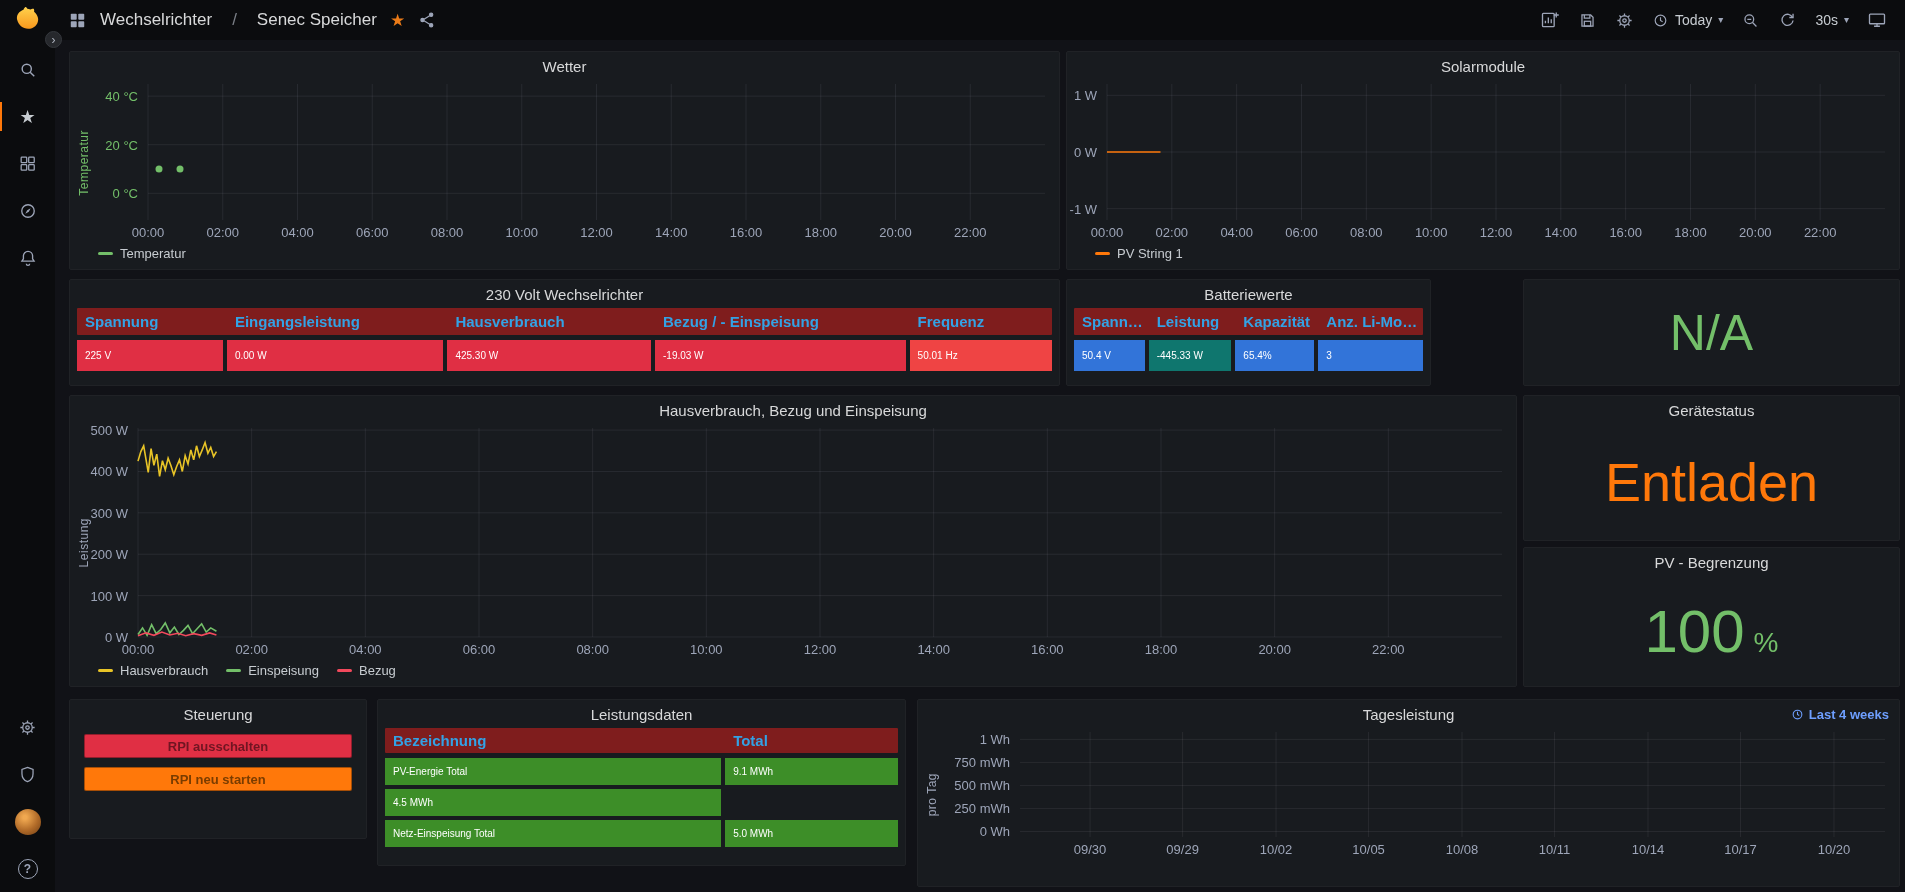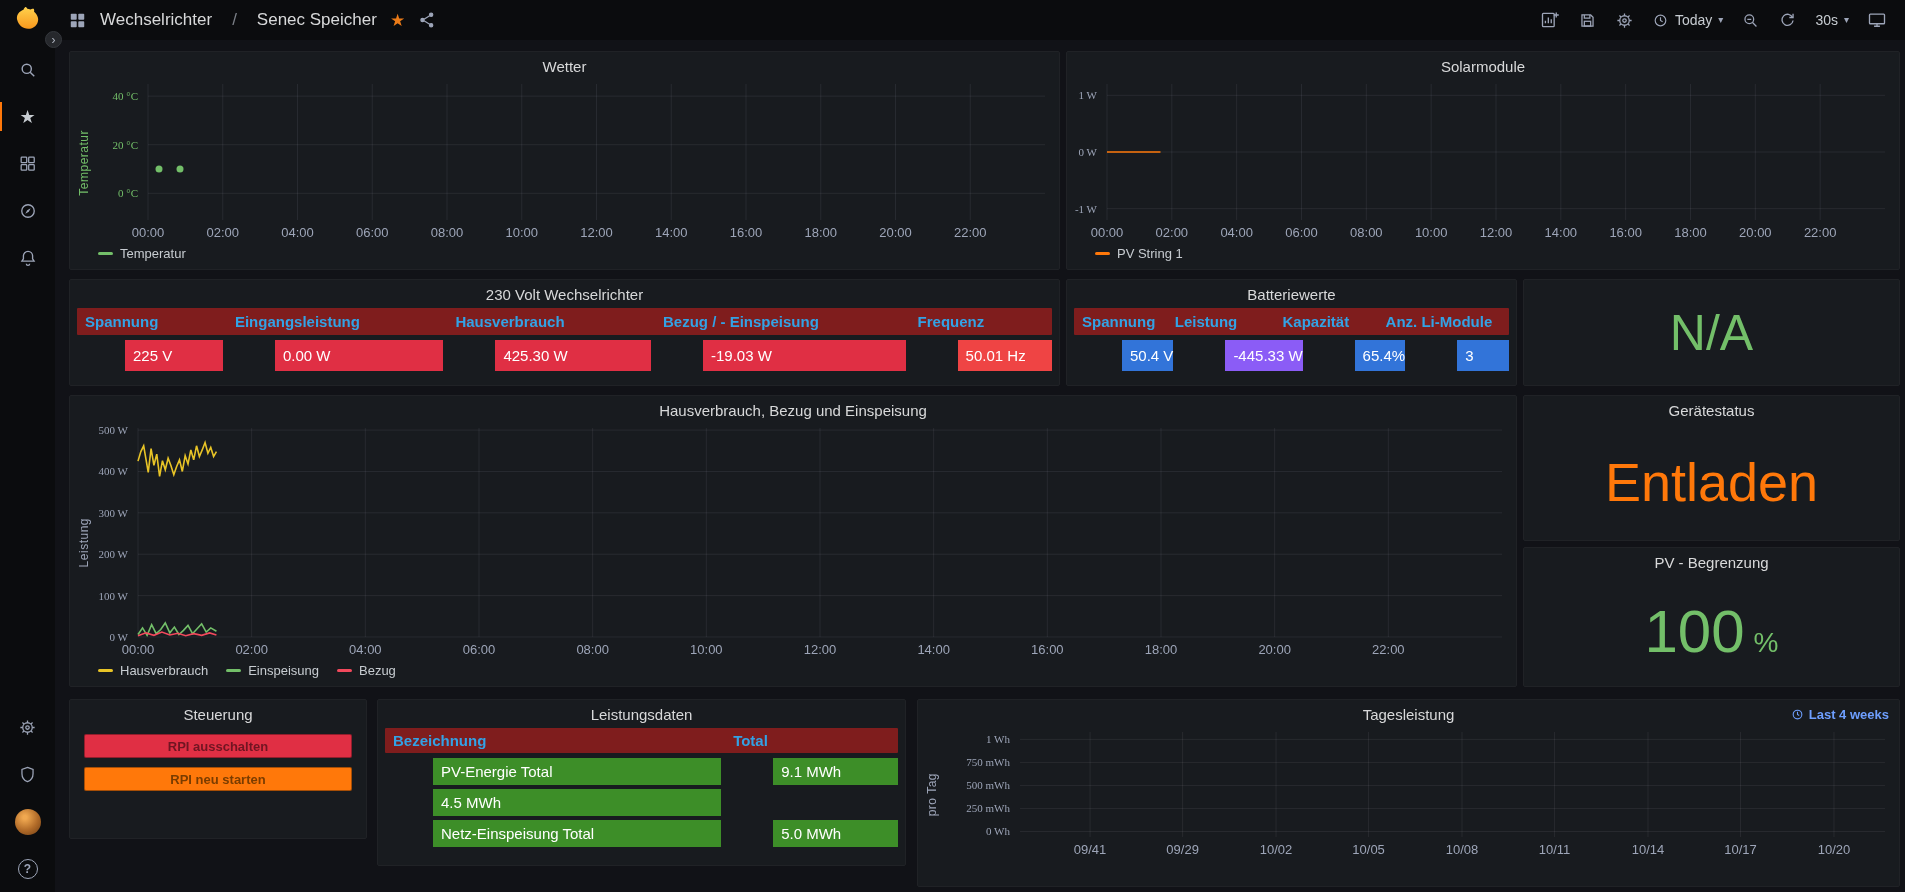--- a/index.html
+++ b/index.html
@@ -40,34 +40,34 @@
   
   .chart-area { flex:1; display:flex; padding:4px 14px 2px 6px; min-height:0; }
   .chart-area.pb-lg { padding-bottom:28px; }
   .y-title { width:16px; flex:none; display:flex; align-items:center; justify-content:center; font-size:12px; color:#9da5b8; }
   .y-title span { writing-mode:vertical-rl; transform:rotate(180deg); letter-spacing:.5px; white-space:nowrap; }
   .plot-outer { flex:1; display:flex; flex-direction:column; min-width:0; }
   .plot { flex:1; position:relative; margin-bottom:21px; }
   .g56 { margin-left:56px; } .g34 { margin-left:34px; } .g46 { margin-left:46px; } .g80 { margin-left:80px; }
   .plot-svg { position:absolute; inset:0; width:100%; height:100%; overflow:visible; }
   .gridline { stroke:rgba(204,204,220,0.09); stroke-width:1; }
-  .ytick { position:absolute; right:100%; padding-right:10px; transform:translateY(-50%); font-size:11px; color:#9da5b8; white-space:nowrap;font-family:Liberation Serif, serif; }
+  .ytick { position:absolute; right:100%; padding-right:10px; transform:translateY(-50%); font-size:13px; color:#9da5b8; white-space:nowrap; }
   .xtick { position:absolute; top:100%; margin-top:5px; transform:translateX(-50%); font-size:13px; color:#9da5b8; white-space:nowrap; }
   .dot { position:absolute; width:7px; height:7px; border-radius:50%; transform:translate(-50%,-50%); }
   .legend { height:26px; flex:none; display:flex; align-items:center; gap:18px; padding:0 0 6px 28px; }
   .legend-item { display:flex; align-items:center; gap:7px; font-size:13px; color:#c7ccd1; cursor:pointer; }
   .legend-swatch { width:15px; height:3px; border-radius:2px; }
   .override-link { position:absolute; right:10px; top:0; height:28px; display:flex; align-items:center; gap:5px; font-size:13px; font-weight:bold; color:#6e9fff; cursor:pointer; }
 
   
   .tbl { padding:0 7px; }
   .tbl-head { height:27px; align-items:center; background:#7f1d1d; border-radius:1px; margin-bottom:5px; }
   .th { padding-left:8px; font-size:15px; font-weight:600; color:#33a2e5; white-space:nowrap; overflow:hidden; text-overflow:ellipsis; }
   .tbl-row { margin-bottom:4px; }
-  .td { height:31px; display:flex; align-items:center; padding-left:8px; font-size:15px; color:#ffffff; white-space:nowrap;margin-left:48px; }
+  .td { height:31px; display:flex; align-items:center; padding-left:8px; font-size:10px; color:#ffffff; white-space:nowrap; }
   .cols-wr { display:grid; grid-template-columns:124fr 184fr 173fr 213fr 121fr; gap:4px; }
   .cols-bat { display:grid; grid-template-columns:77fr 90fr 86fr 114fr; gap:4px; }
   .cols-ld { display:grid; grid-template-columns:282fr 145fr; gap:4px; }
   .ld .tbl-head { height:25px; }
   .ld .td { height:27px; }
 
   
   .big-center { flex:1; display:flex; align-items:center; justify-content:center; }
   .big-na { font-size:50px; }
   .big-status { font-size:54px; }
@@ -361,32 +361,32 @@
         <div class="tbl-row cols-wr">
           <div class="td" style="background: rgb(224, 47, 68);">225 V</div>
           <div class="td" style="background: rgb(224, 47, 68);">0.00 W</div>
           <div class="td" style="background: rgb(224, 47, 68);">425.30 W</div>
           <div class="td" style="background: rgb(224, 47, 68);">-19.03 W</div>
           <div class="td" style="background: #ef4444;">50.01 Hz</div>
         </div>
       </div>
     </section>
 
-    <section class="panel" style="left:1011px;top:239px;width:451px;height:107px">
+    <section class="panel" style="left:1011px;top:239px;width:365px;height:107px">
       <div class="p-title">Batteriewerte</div>
       <div class="tbl">
         <div class="tbl-head cols-bat">
           <div class="th">Spannung</div>
           <div class="th">Leistung</div>
           <div class="th">Kapazität</div>
           <div class="th">Anz. Li-Module</div>
         </div>
         <div class="tbl-row cols-bat">
           <div class="td" style="background: rgb(50, 116, 217);">50.4 V</div>
-          <div class="td" style="background: #8b5cf6;">-445.33 W</div>
+          <div class="td" style="background: #0f766e;">-445.33 W</div>
           <div class="td" style="background: rgb(50, 116, 217);">65.4%</div>
           <div class="td" style="background: rgb(50, 116, 217);">3</div>
         </div>
       </div>
     </section>
 
     <section class="panel" style="left:1468px;top:239px;width:377px;height:107px">
       <div class="big-center">
         <span class="big-na" style="color: rgb(115, 191, 105);">N/A</span>
       </div>
@@ -537,21 +537,21 @@
                 <line x1="0" y1="72.80701754385966" x2="100" y2="72.80701754385966" class="gridline" vector-effect="non-scaling-stroke"></line>
                 <line x1="0" y1="50.877192982456144" x2="100" y2="50.877192982456144" class="gridline" vector-effect="non-scaling-stroke"></line>
                 <line x1="0" y1="28.947368421052634" x2="100" y2="28.947368421052634" class="gridline" vector-effect="non-scaling-stroke"></line>
                 <line x1="0" y1="7.017543859649134" x2="100" y2="7.017543859649134" class="gridline" vector-effect="non-scaling-stroke"></line>
               </svg>
               <div class="ytick" style="top: 94.7368%;">0 Wh</div>
               <div class="ytick" style="top: 72.807%;">250 mWh</div>
               <div class="ytick" style="top: 50.8772%;">500 mWh</div>
               <div class="ytick" style="top: 28.9474%;">750 mWh</div>
               <div class="ytick" style="top: 7.01754%;">1 Wh</div>
-              <div class="xtick" style="left: 8.1%;">09/41</div>
+              <div class="xtick" style="left: 8.1%;">09/30</div>
               <div class="xtick" style="left: 18.8%;">09/29</div>
               <div class="xtick" style="left: 29.6%;">10/02</div>
               <div class="xtick" style="left: 40.3%;">10/05</div>
               <div class="xtick" style="left: 51.1%;">10/08</div>
               <div class="xtick" style="left: 61.8%;">10/11</div>
               <div class="xtick" style="left: 72.6%;">10/14</div>
               <div class="xtick" style="left: 83.3%;">10/17</div>
               <div class="xtick" style="left: 94.1%;">10/20</div>
             </div>
         </div>

